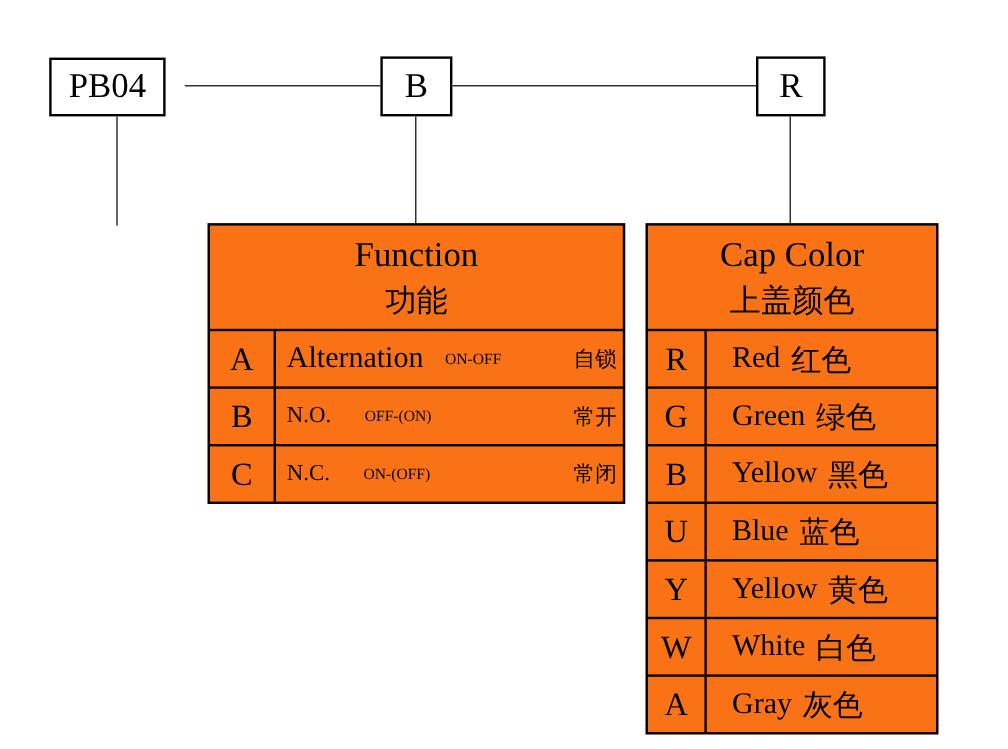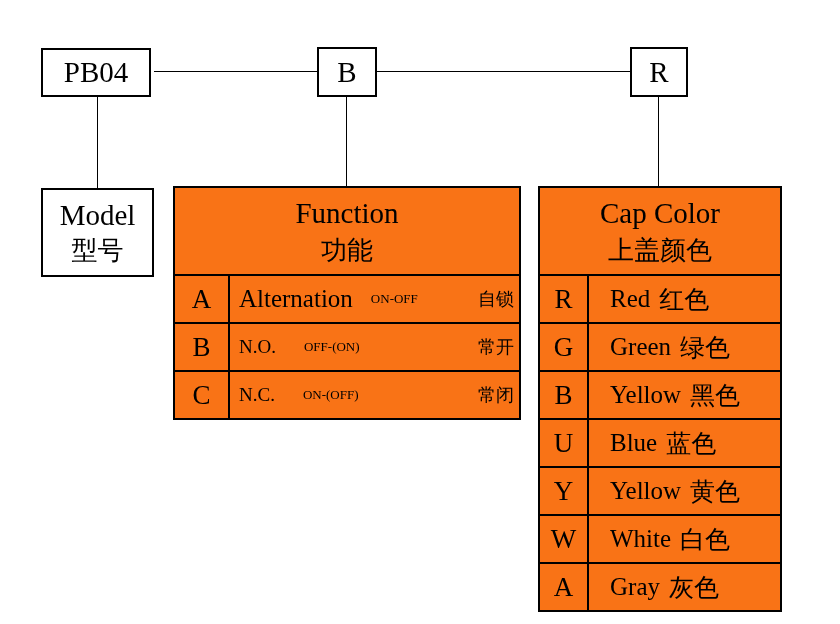--- a/index.html
+++ b/index.html
@@ -16,21 +16,21 @@
   .code-box {
     position: absolute;
     border: 2px solid #000;
     background: #fff;
     box-sizing: border-box;
     display: flex;
     align-items: center;
     justify-content: center;
     font-size: 29px;
   }
-  .box-pb04 { left: 41px; top: 48px; width: 110px; height: 49px; }
+  .box-pb04 { left: 41px; top: 48px; width: 97px; height: 49px; }
   .box-b    { left: 317px; top: 47px; width: 60px;  height: 50px; }
   .box-r    { left: 630px; top: 47px; width: 58px;  height: 50px; }
 
   
   .hline { position: absolute; height: 0; border-top: 1.5px solid #000; }
   .vline { position: absolute; width: 0; border-left: 1.5px solid #000; }
   .hline-1 { left: 154px; top: 71px; width: 163px; }
   .hline-2 { left: 377px; top: 71px; width: 253px; }
   .vline-model { left: 97px;  top: 97px; height: 91px; }
   .vline-func  { left: 346px; top: 97px; height: 89px; }
@@ -109,24 +109,20 @@
   <div class="code-box box-r">
     <span>R</span>
   </div>
 
   <div class="hline hline-1"></div>
   <div class="hline hline-2"></div>
   <div class="vline vline-model"></div>
   <div class="vline vline-func"></div>
   <div class="vline vline-cap"></div>
 
-  <div class="model-box">
-    <span class="en-lg">Model</span>
-    <span class="zh-lg">型号</span>
-  </div>
 
   <div class="dtable func-table">
     <div class="thead">
       <span class="en-lg">Function</span>
       <span class="zh-lg">功能</span>
     </div>
     <div class="trow">
       <div class="code-cell">A</div>
       <div class="content-cell">
         <span class="desc-lg">Alternation</span>

